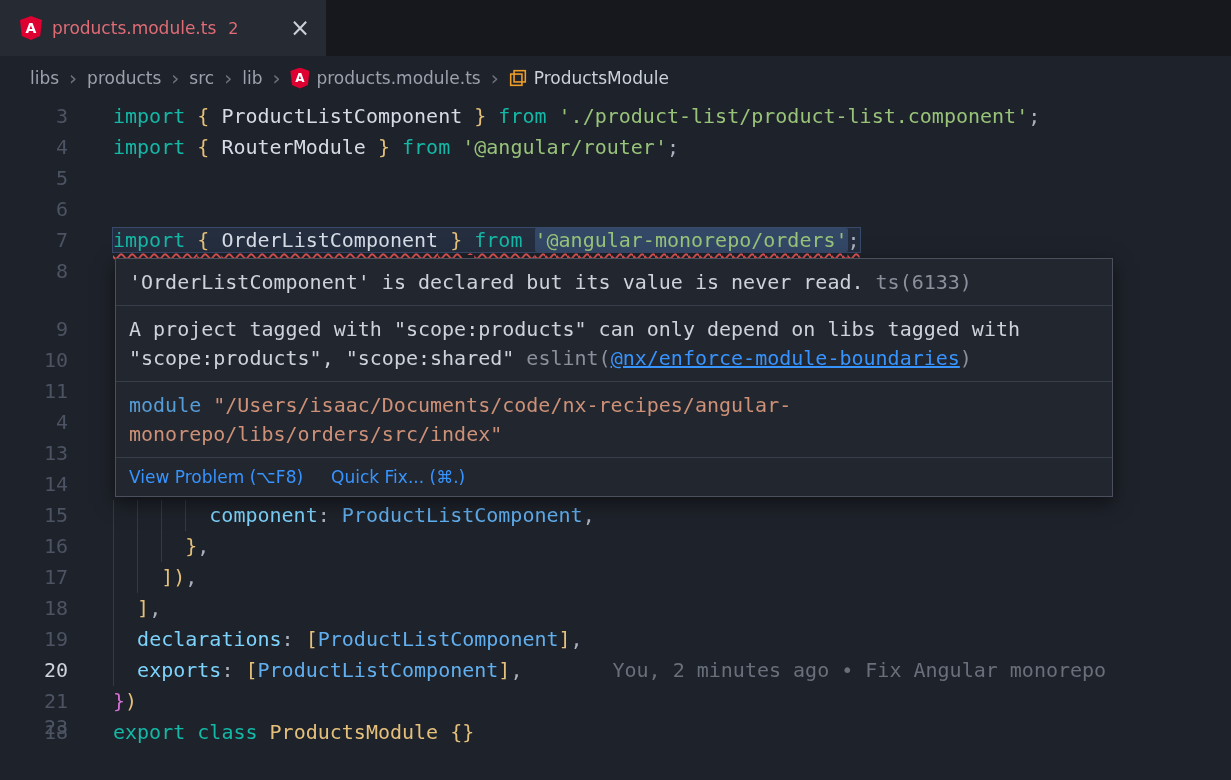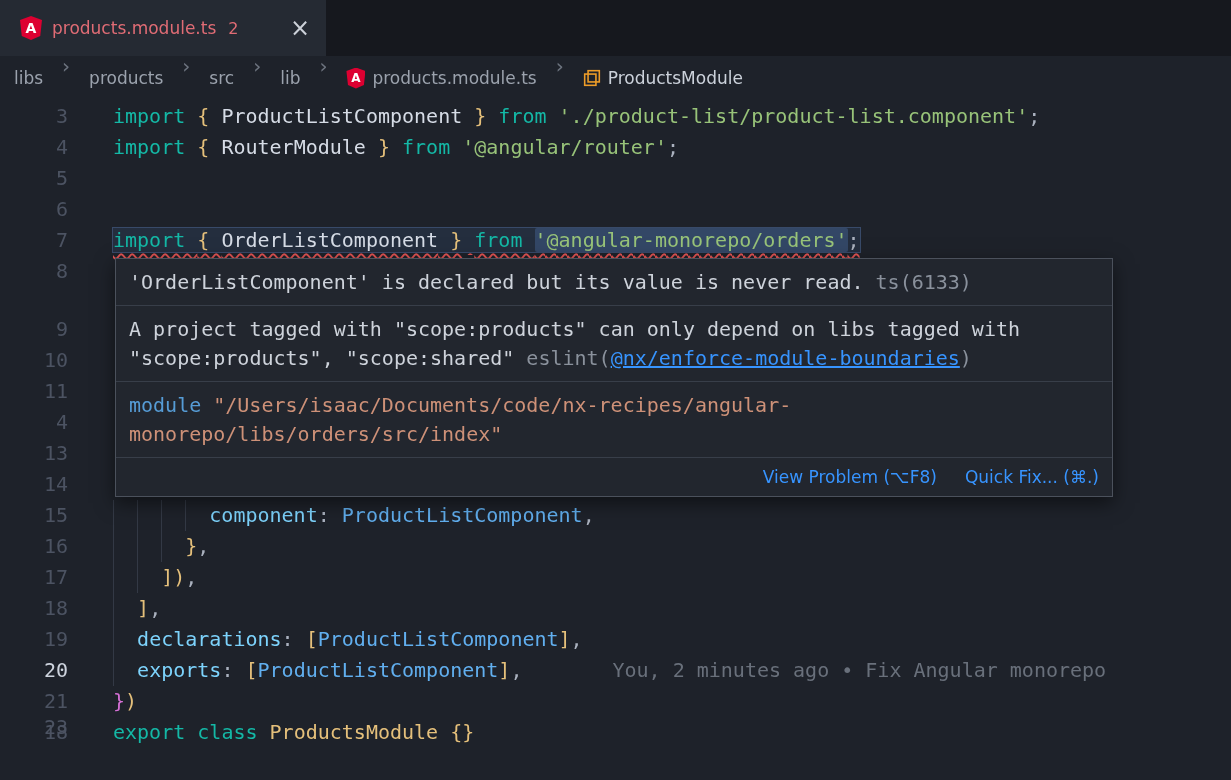--- a/index.html
+++ b/index.html
@@ -15,21 +15,21 @@
              clip-path:polygon(50% 0,100% 17%,92% 83%,50% 100%,8% 83%,0 17%);
              display:flex; align-items:center; justify-content:center;
              color:#fff; font-size:14px; font-weight:bold; flex:none; }
   .ng-icon-sm { width:19px; height:21px; font-size:12px; }
   .tab-title { color:#e06c75; font-size:17px; white-space:nowrap; }
   .tab-badge { color:#e06c75; font-size:16px; margin-left:2px; }
   .tab-close { margin-left:auto; color:#ccd1d9; font-size:24px; line-height:24px; cursor:pointer; }
 
   
   .breadcrumb { position:absolute; top:56px; left:0; width:100%; height:44px; background:#1e222a;
-                display:flex; padding-left:14px; gap:19px;
+                display:flex; align-items:center; padding-left:30px; gap:10px;
                 color:#9ba2ad; font-size:17px; }
   .crumb { display:flex; align-items:center; gap:7px; cursor:pointer; white-space:nowrap; }
   .crumb:last-child .crumb-label { color:#ccd2db; }
   .crumb-sep { color:#6c737e; font-size:20px; line-height:20px; }
 
   
   .editor { position:absolute; top:100px; left:0; width:1231px; height:680px;
             font-family:"DejaVu Sans Mono", monospace; font-size:20px; }
   .line { position:absolute; left:0; width:100%; height:31px; line-height:31px; white-space:pre; }
   .lnum { position:absolute; left:0; top:0; width:68px; text-align:right; color:#4c5362; }
@@ -62,21 +62,21 @@
            background:#22262e; border:1px solid #4b515c;
            box-shadow:0 6px 18px rgba(0,0,0,.5);
            font-family:"DejaVu Sans Mono", monospace; font-size:20px; color:#ced3db; }
   .hv-sec { padding:9px 13px 8px 13px; line-height:29px; border-top:1px solid #383e49; white-space:nowrap; }
   .hv-sec:first-child { border-top:none; }
   .hv-dim { color:#8a919c; }
   .hv-link { color:#3794ff; text-decoration:underline; cursor:pointer; }
   .hv-kw { color:#569cd6; margin-right:12px; }
   .hv-str { color:#ce9178; }
   .hv-actions { display:flex; gap:28px; padding:9px 13px; border-top:1px solid #383e49;
-                font-family:"DejaVu Sans", sans-serif; font-size:17px;justify-content:flex-end; }
+                font-family:"DejaVu Sans", sans-serif; font-size:17px; }
   .hv-action { color:#3794ff; cursor:pointer; white-space:nowrap; }
 
   .class-icon { flex:none; display:inline-flex; }
 </style>
 </head>
 <body>
 
 <div class="screen">
 
   <div class="tabbar">

